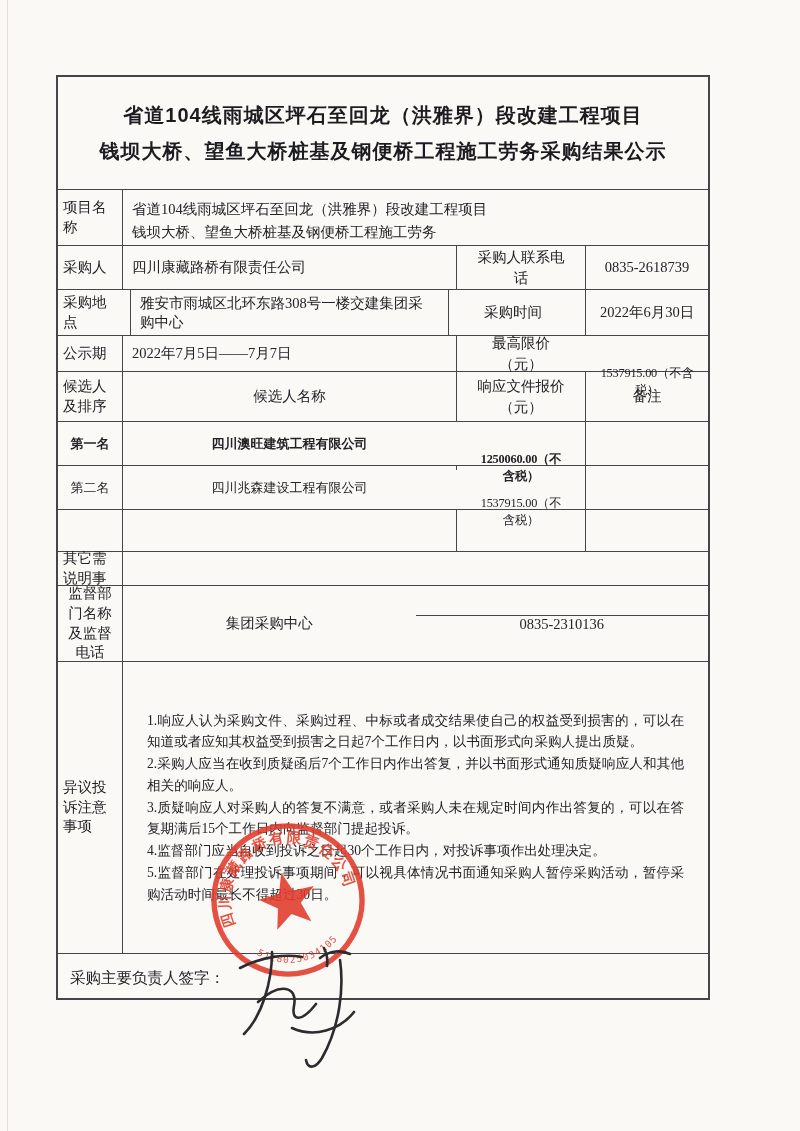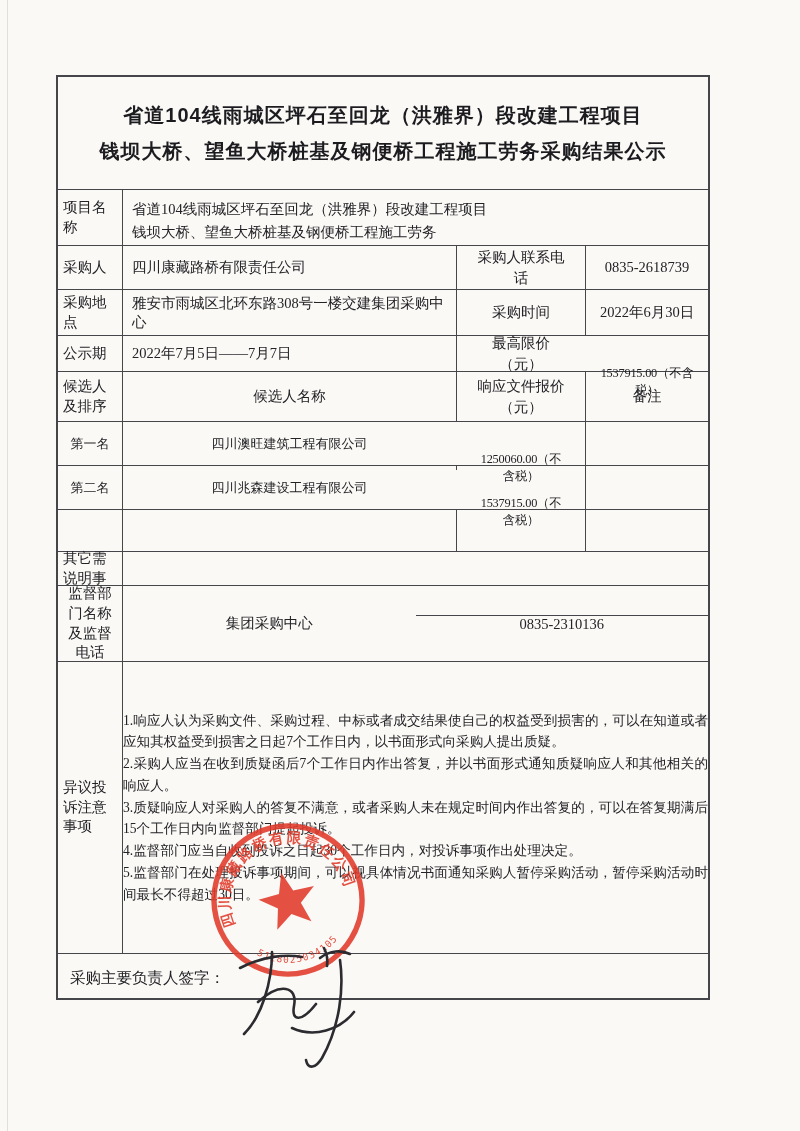--- a/index.html
+++ b/index.html
@@ -41,37 +41,37 @@
   .row{display:flex;border-top:1.6px solid var(--line);}
   .row>div{display:flex;align-items:center;}
   .row>div+div{border-left:1.6px solid var(--line);}
   .c1{width:64px;padding:2px 5px;line-height:1.35;}
   .c2{flex:1;padding:2px 9px;}
   .c3{width:129px;justify-content:center;text-align:center;padding:2px 20px;line-height:1.4;}
   .c4{width:123px;justify-content:center;text-align:center;padding:2px 3px;}
   .center{justify-content:center;text-align:center;}
   .r1{height:56px;}
   .r2{height:44px;}
-  .r3{height:46px;}
+  .r3{height:46px;gap:8px;}
   .r4{height:36px;}
   .r5{height:50px;}
-  .r6{height:44px;}
+  .r6{height:44px;font-weight:bold;}
   .r7{height:44px;}
   .r8{height:42px;}
   .r9{height:34px;}
   .r10{height:76px;}
   .r11{height:292px;}
   .r12{height:49px;}
   .two-line{display:block;line-height:1.55;padding-top:6px;}
   .small{font-size:12.3px;letter-spacing:-0.2px;margin-top:44px;}
   .rank{font-size:13px;}
   .sub-col{flex:1;display:flex;flex-direction:row;padding:0;}
   .sub-col>div{flex:1;display:flex;align-items:center;justify-content:center;text-align:center;}
   .sub-col>div+div{border-top:1.6px solid var(--line);}
-  .obj-cell{flex:1;padding:10px 0;display:flex;align-items:center;font-family:Liberation Serif, serif;}
+  .obj-cell{flex:1;padding:10px 24px;display:flex;align-items:center;font-family:Liberation Serif, serif;}
   .obj-text{font-size:13.6px;line-height:1.6;text-align:justify;}
   .obj-text p{margin:0;}
   .label-center{text-align:center;justify-content:center;}
   .sig-row{padding-left:12px;font-size:15.5px;align-items:center;}
   .stamp{position:absolute;left:198px;top:810px;width:180px;height:180px;opacity:0.88;}
   .signature{position:absolute;left:228px;top:930px;width:160px;height:150px;}
 </style>
 </head>
 <body>
 

